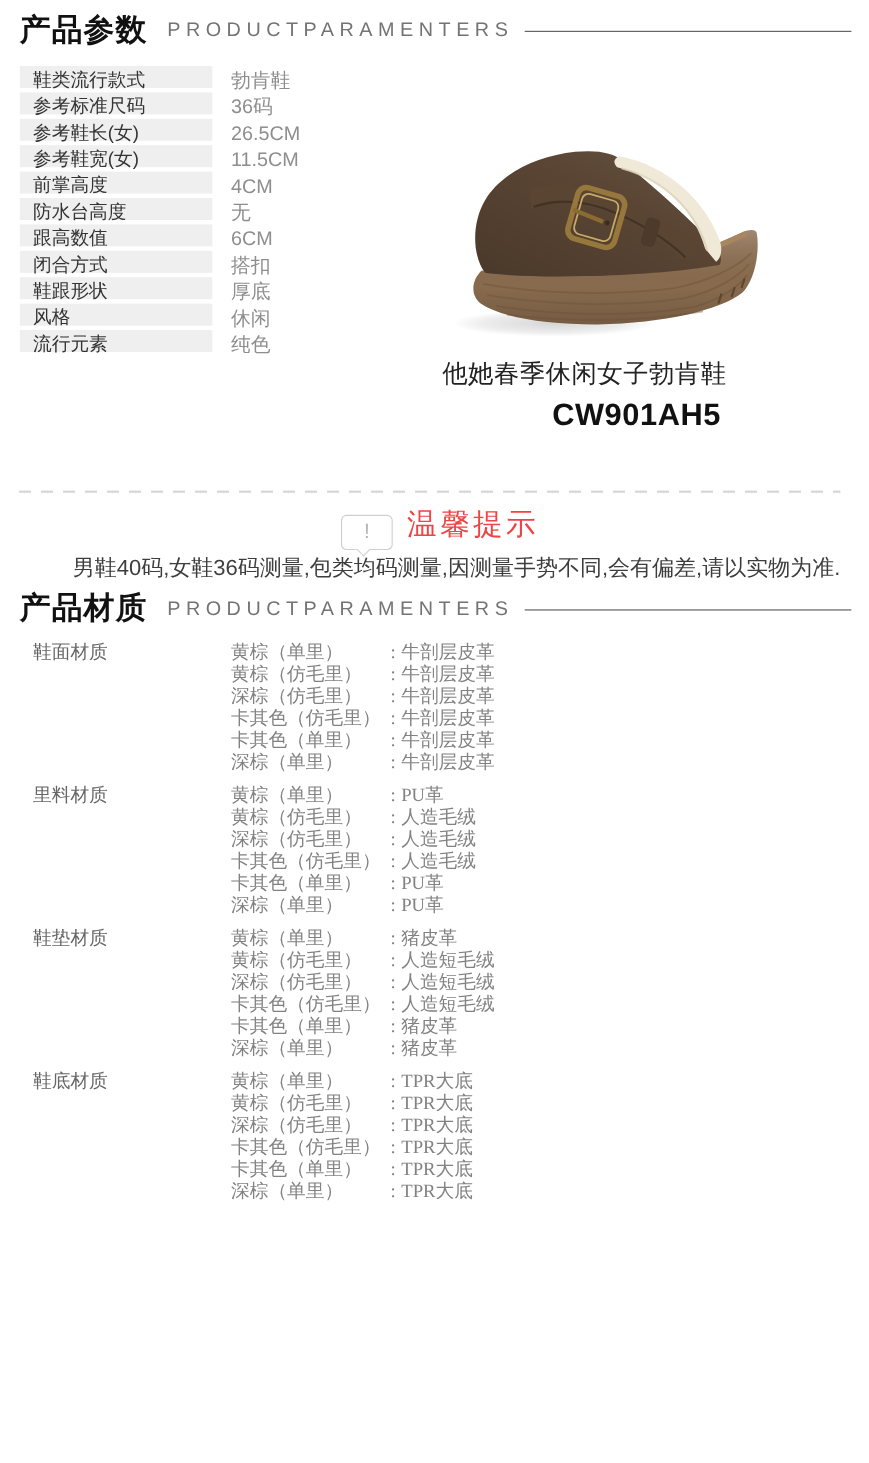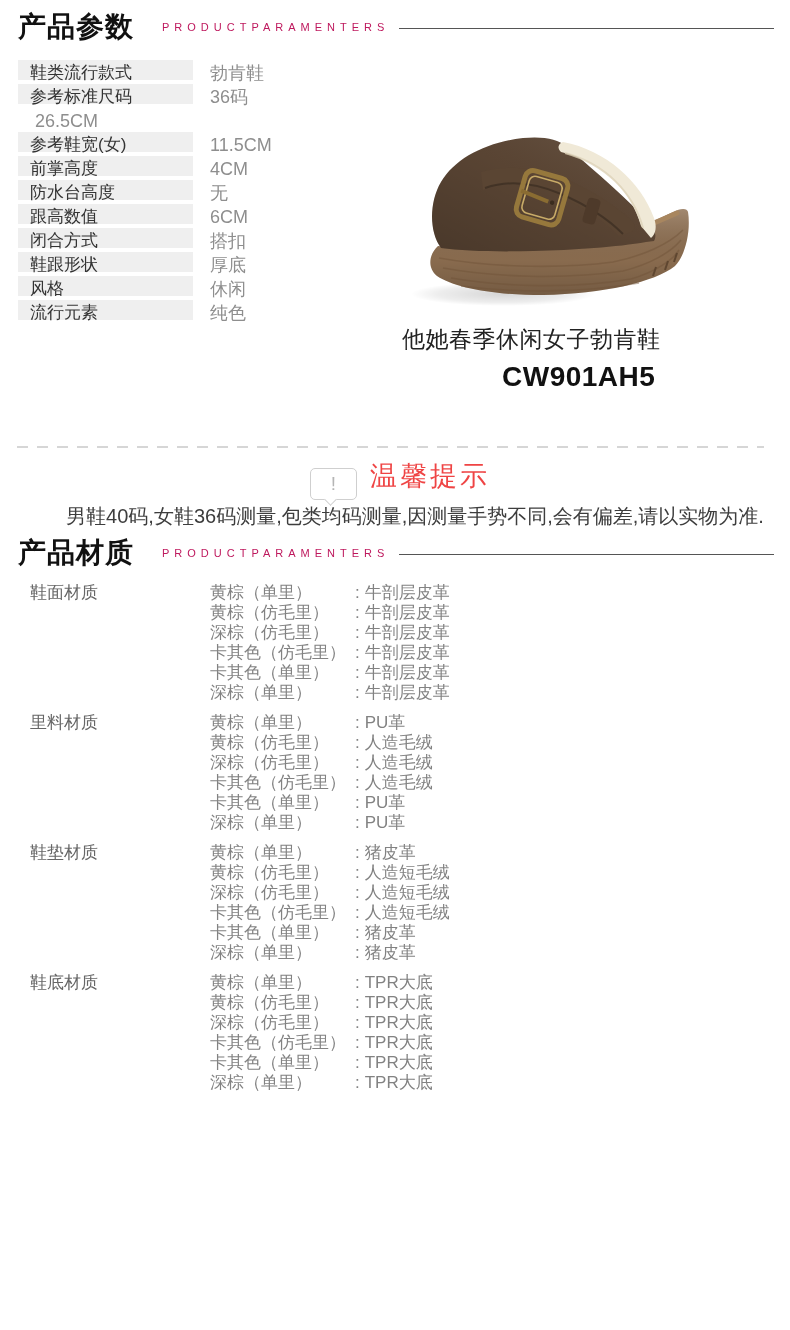--- a/index.html
+++ b/index.html
@@ -4,21 +4,21 @@
 <style>
   html,body{margin:0;padding:0;background:#fff;}
   .page{position:relative;width:790px;height:1330px;background:#fff;overflow:hidden;
         font-family:"Liberation Sans","DejaVu Sans",sans-serif;}
 
   
   .sec-header{position:absolute;left:18px;right:16px;display:flex;align-items:center;}
   .sec-header.h1{top:8px;}
   .sec-header.h2{top:534px;}
   .sec-title{font-size:28px;font-weight:bold;color:#111;letter-spacing:1px;white-space:nowrap;}
-  .sec-sub{margin-left:28px;font-size:11px;color:#be185d;letter-spacing:5px;white-space:nowrap;}
+  .sec-sub{margin-left:18px;font-size:18px;color:#737373;letter-spacing:5px;white-space:nowrap;}
   .sec-line{flex:1;height:1px;background:#555;margin-left:10px;margin-top:2px;}
 
   
   .params{position:absolute;top:60px;left:18px;}
   .p-row{display:flex;margin-bottom:4px;height:20px;line-height:26px;}
   .p-label{width:175px;background:#efefef;padding-left:12px;box-sizing:border-box;
            font-size:17px;color:#333;}
   .p-value{margin-left:17px;font-size:18px;color:#8e8e8e;}
 
   
@@ -32,21 +32,21 @@
   .tip-icon{position:absolute;left:310px;top:468px;width:47px;height:32px;border:1px solid #cfcfcf;
             border-radius:5px;box-sizing:border-box;text-align:center;line-height:29px;
             font-size:19px;color:#b5b5b5;background:#fff;}
   .tip-icon::after{content:"";position:absolute;left:15px;bottom:-5px;width:8px;height:8px;background:#fff;
             border-right:1px solid #cfcfcf;border-bottom:1px solid #cfcfcf;transform:rotate(45deg);}
   .tip-title{position:absolute;left:370px;top:458px;font-size:27px;color:#ef4444;letter-spacing:3px;white-space:nowrap;}
   .tip-note{position:absolute;top:503px;left:0;width:790px;box-sizing:border-box;padding-left:40px;
             text-align:center;font-size:20px;font-weight:500;color:#3d3d3d;white-space:nowrap;}
 
   
-  .materials{position:absolute;top:583px;left:0;width:790px;}
+  .materials{position:absolute;top:583px;left:0;width:790px;font-family:Liberation Serif, serif;}
   .m-group{display:flex;margin-bottom:10px;}
   .m-label{flex:0 0 210px;padding-left:30px;box-sizing:border-box;font-size:17px;color:#666;line-height:20px;}
   .m-lines{flex:1;}
   .m-line{display:flex;line-height:20px;font-size:17px;color:#828282;align-items:flex-end;}
   .m-color{flex:0 0 145px;}
   .m-sep{margin-right:5px;}
 </style>
 </head>
 <body>
 
@@ -63,20 +63,21 @@
     <div class="p-label">鞋类流行款式</div>
     <div class="p-value">勃肯鞋</div>
   </div>
 
   <div class="p-row">
     <div class="p-label">参考标准尺码</div>
     <div class="p-value">36码</div>
   </div>
 
   <div class="p-row">
+    <div class="p-label">参考鞋长(女)</div>
     <div class="p-value">26.5CM</div>
   </div>
 
   <div class="p-row">
     <div class="p-label">参考鞋宽(女)</div>
     <div class="p-value">11.5CM</div>
   </div>
 
   <div class="p-row">
     <div class="p-label">前掌高度</div>

